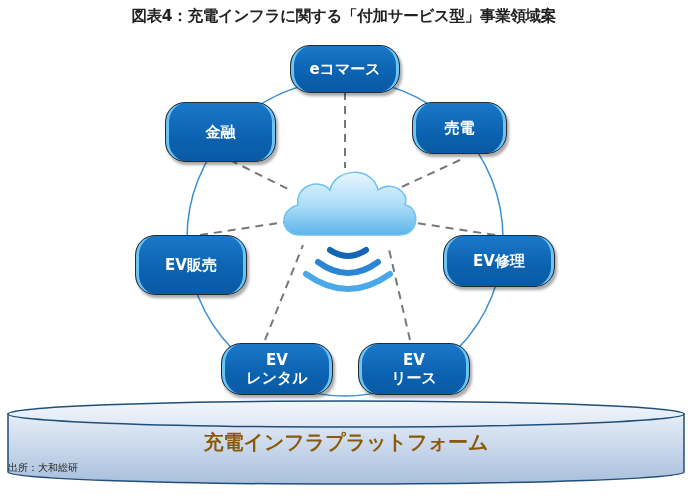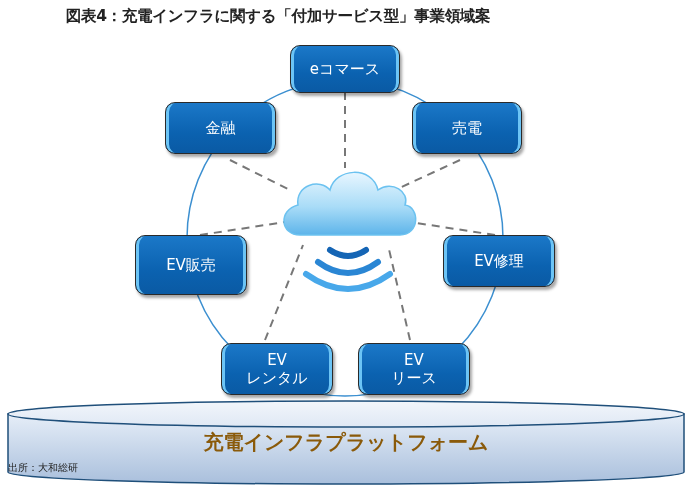--- a/index.html
+++ b/index.html
@@ -1,25 +1,25 @@
 <!DOCTYPE html>
 <html><head>
 <meta charset="utf-8">
 <style>
   html, body { margin:0; padding:0; background:#ffffff; }
   body { width:692px; height:500px; position:relative; overflow:hidden; font-family:"DejaVu Sans", sans-serif; }
-  #title { position:absolute; left:0; top:6px; width:556px; text-align:center; font-weight:bold; font-size:15.5px; color:#222; letter-spacing:-0.3px; }
+  #title { position:absolute; left:0; top:6px; width:556px; text-align:right; font-weight:bold; font-size:15.5px; color:#222; letter-spacing:-0.3px; }
   svg#diagram { position:absolute; left:0; top:0; }
   .node {
     position:absolute; box-sizing:border-box;
     background:linear-gradient(#1b78c8, #0b62b0 60%, #0a5aa4);
-    border:1.5px solid #2a2a2a; border-radius:10px;
+    border:1.5px solid #2a2a2a; border-radius:20px;
     box-shadow: 2px 3px 3px rgba(0,0,0,0.35), inset 4px 0 0 -1px #6cc4f5, inset -4px 0 0 -1px #6cc4f5;
     color:#fff; display:flex; align-items:center; justify-content:center; text-align:center;
-    font-size:15px; line-height:18px; white-space:pre-line;
+    font-size:15px; line-height:18px; white-space:pre-line;font-weight:bold;
   }
   .node span { display:block; }
   #platform-label { position:absolute; left:0; top:429px; width:692px; text-align:center; font-size:20px; font-weight:bold; color:#8a5a0a; }
   #source { position:absolute; left:8px; top:461px; font-size:10px; color:#222; }
 </style>
 </head>
 <body>
 
 <div id="title">図表4：充電インフラに関する「付加サービス型」事業領域案</div>
 
@@ -59,22 +59,22 @@
 
   <g>
     <path d="M300,235 C280,235 278,210 298,205 C295,185 320,178 330,190 C335,168 372,165 378,190 C392,180 410,192 405,205 C420,207 420,235 400,235 Z" fill="url(#cloudFill)" stroke="#6cc2f0" stroke-width="1.5"></path>
     <path d="M330,250 Q348,262 366,250" stroke="#1565b5" stroke-width="6" fill="none" stroke-linecap="round"></path>
     <path d="M318,262 Q348,284 378,262" stroke="#2a86d4" stroke-width="6" fill="none" stroke-linecap="round"></path>
     <path d="M306,274 Q348,304 390,274" stroke="#48a8ea" stroke-width="6" fill="none" stroke-linecap="round"></path>
   </g>
 </svg>
 
 <div class="node" style="left:290px;top:45px;width:110px;height:48px;"><span>eコマース</span></div>
-<div class="node" style="left:165px;top:102px;width:111px;height:52px;"><span>金融</span></div>
-<div class="node" style="left:412px;top:102px;width:110px;height:52px;"><span>売電</span></div>
+<div class="node" style="left:165px;top:102px;width:111px;height:60px;"><span>金融</span></div>
+<div class="node" style="left:412px;top:102px;width:95px;height:52px;"><span>売電</span></div>
 <div class="node" style="left:135px;top:235px;width:112px;height:60px;"><span>EV販売</span></div>
 <div class="node" style="left:443px;top:235px;width:112px;height:52px;"><span>EV修理</span></div>
 <div class="node" style="left:221px;top:343px;width:112px;height:52px;"><span>EV
 レンタル</span></div>
 <div class="node" style="left:358px;top:343px;width:112px;height:52px;"><span>EV
 リース</span></div>
 
 <div id="platform-label">充電インフラプラットフォーム</div>
 <div id="source">出所：大和総研</div>
 

